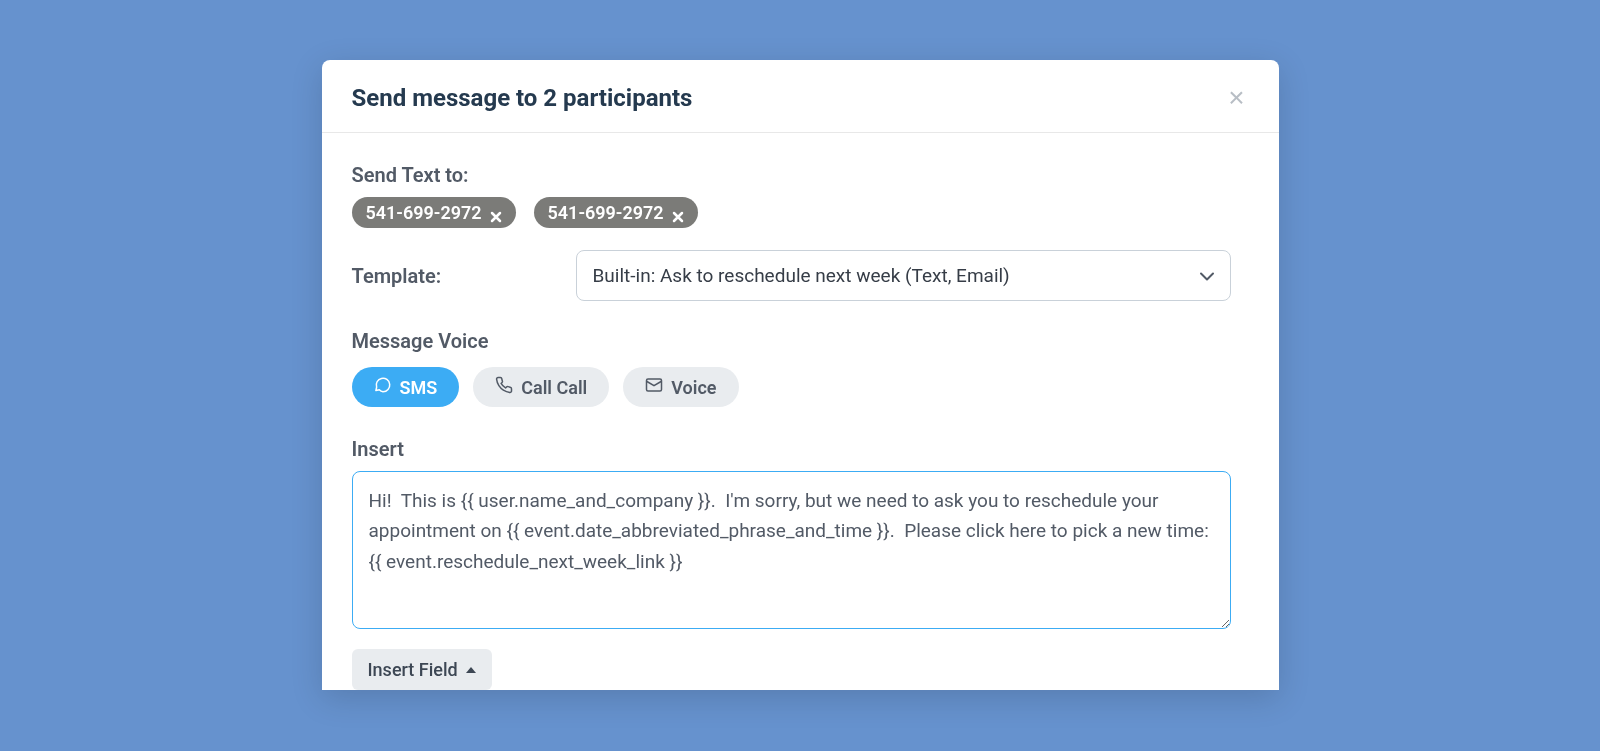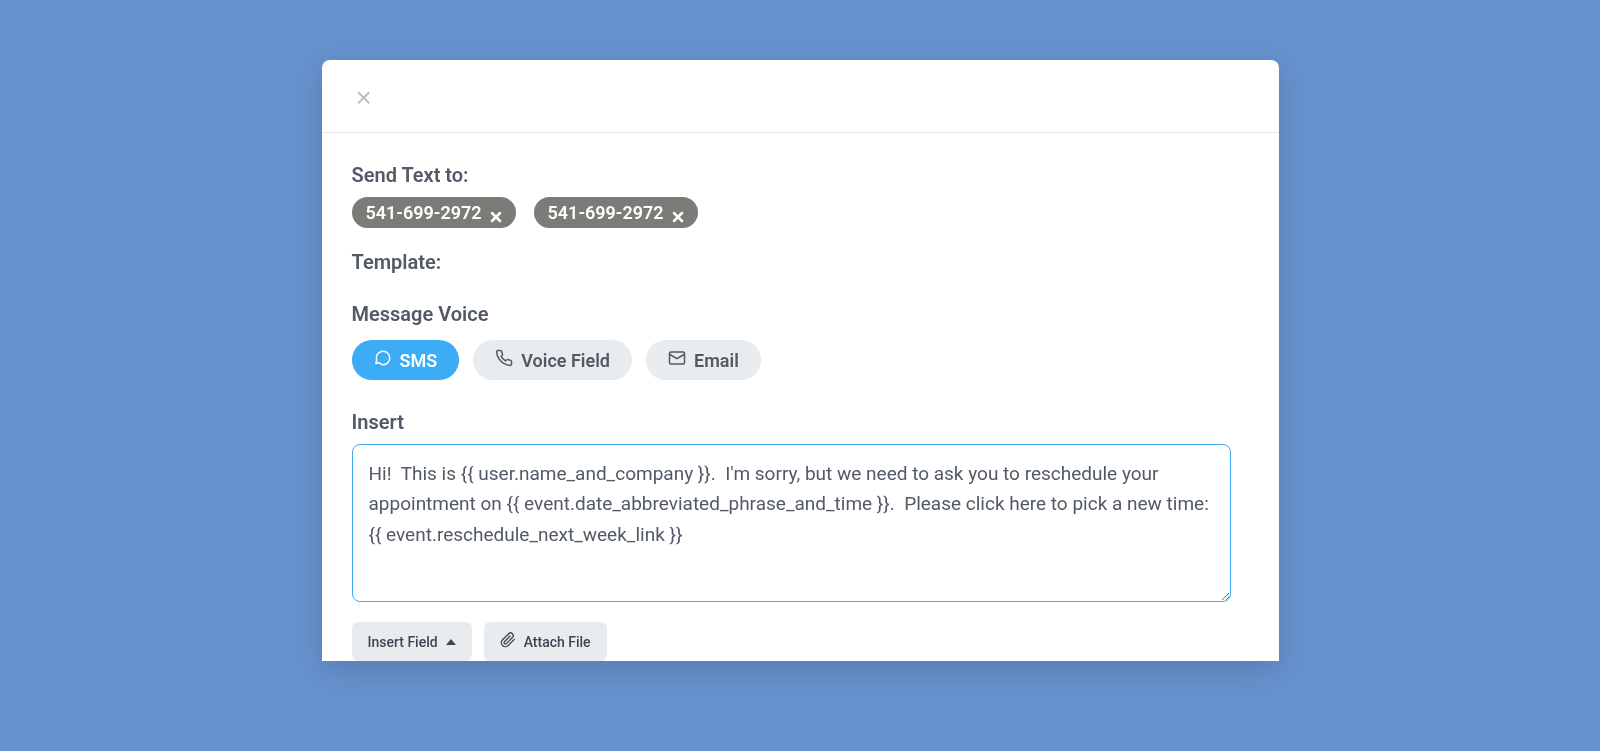--- a/index.html
+++ b/index.html
@@ -156,21 +156,21 @@
     .action-row {
       display: flex;
       gap: 12px;
       margin-top: 16px;
     }
     .btn-secondary {
       background: #e9ecef;
       border: none;
       border-radius: 6px;
       padding: 10px 16px;
-      font-size: 14px;
+      font-size: 18px;
       font-weight: 500;
       color: #3d4754;
       display: inline-flex;
       align-items: center;
       gap: 8px;
       cursor: pointer;
       font-family: inherit;
     }
     .caret-up {
       display: inline-block;
@@ -179,20 +179,21 @@
       border-left: 5px solid transparent;
       border-right: 5px solid transparent;
       border-bottom: 6px solid #3d4754;
     }
   </style>
 </head>
 <body>
 
 <div class="modal">
   <div class="modal-header">
+    <h2 class="modal-title">Send message to 2 participants</h2>
     <button class="close-btn">
       <span>×</span>
     </button>
   </div>
 
   <div class="modal-body">
 
     <div class="field-label">Send Text to:</div>
     <div class="chips">
       <span class="chip">
@@ -208,63 +209,63 @@
         <span class="chip-x">
           <svg width="12" height="12" viewBox="0 0 12 12" fill="none">
               <path d="M2 2L10 10M10 2L2 10" stroke="white" stroke-width="2.5" stroke-linecap="round"></path>
             </svg>
         </span>
       </span>
     </div>
 
     <div class="template-row">
       <div class="field-label">Template:</div>
+      <div class="select-wrap">
+        <div class="select">Built-in: Ask to reschedule next week (Text, Email)</div>
+        <span class="select-caret">
+          <svg width="16" height="10" viewBox="0 0 16 10" fill="none">
+              <path d="M2 2L8 8L14 2" stroke="#525a66" stroke-width="2" stroke-linecap="round" stroke-linejoin="round"></path>
+            </svg>
+        </span>
+      </div>
     </div>
 
     <div class="field-label">Message Voice</div>
     <div class="msg-type-row">
       <button class="pill active">
         <span>
           <svg width="18" height="18" viewBox="0 0 24 24" fill="none">
               <path d="M12 21a9 9 0 1 0-8.5-6l-1 4.4 4.6-1A8.96 8.96 0 0 0 12 21z" stroke="white" stroke-width="2" stroke-linejoin="round"></path>
             </svg>
         </span>
         <span>SMS</span>
       </button>
       <button class="pill inactive">
         <span>
           <svg width="18" height="18" viewBox="0 0 24 24" fill="none">
               <path d="M22 16.92v3a2 2 0 0 1-2.18 2 19.79 19.79 0 0 1-8.63-3.07 19.5 19.5 0 0 1-6-6A19.79 19.79 0 0 1 2.11 4.18 2 2 0 0 1 4.11 2h3a2 2 0 0 1 2 1.72c.13.96.37 1.9.72 2.81a2 2 0 0 1-.45 2.11L8.09 9.91a16 16 0 0 0 6 6l1.27-1.27a2 2 0 0 1 2.11-.45c.91.35 1.85.59 2.81.72A2 2 0 0 1 22 16.92z" stroke="#525a66" stroke-width="2" stroke-linejoin="round"></path>
             </svg>
         </span>
-        <span>Voice Field</span>
+        <span>Call Call</span>
       </button>
       <button class="pill inactive">
         <span>
           <svg width="18" height="18" viewBox="0 0 24 24" fill="none">
               <rect x="2" y="4" width="20" height="16" rx="2" stroke="#525a66" stroke-width="2"></rect>
               <path d="M2 7l10 6 10-6" stroke="#525a66" stroke-width="2"></path>
             </svg>
         </span>
-        <span>Email</span>
+        <span>Voice</span>
       </button>
     </div>
 
     <div class="field-label">Insert</div>
     <textarea class="textarea" style="">Hi!  This is {{ user.name_and_company }}.  I'm sorry, but we need to ask you to reschedule your appointment on {{ event.date_abbreviated_phrase_and_time }}.  Please click here to pick a new time: {{ event.reschedule_next_week_link }}</textarea>
 
     <div class="action-row">
       <button class="btn-secondary">
         <span>Insert Field</span>
         <span class="caret-up"></span>
       </button>
-      <button class="btn-secondary">
-        <span>
-          <svg width="16" height="16" viewBox="0 0 24 24" fill="none">
-              <path d="M21.44 11.05l-9.19 9.19a6 6 0 0 1-8.49-8.49l9.19-9.19a4 4 0 0 1 5.66 5.66l-9.2 9.19a2 2 0 0 1-2.83-2.83l8.49-8.48" stroke="#3d4754" stroke-width="2" stroke-linecap="round" stroke-linejoin="round"></path>
-            </svg>
-        </span>
-        <span>Attach File</span>
-      </button>
     </div>
 
   </div>
 </div>
 
 </body></html>

